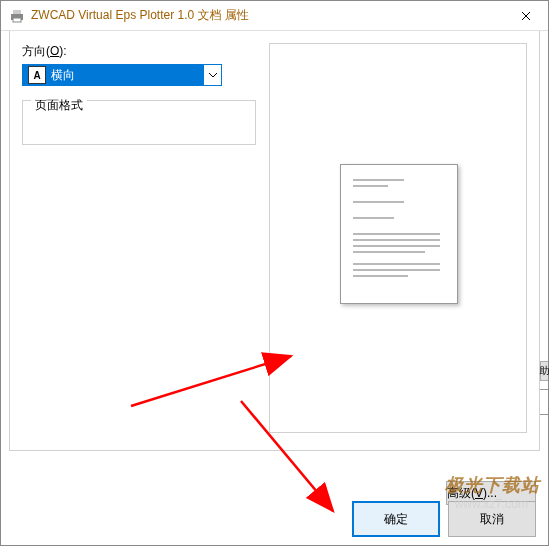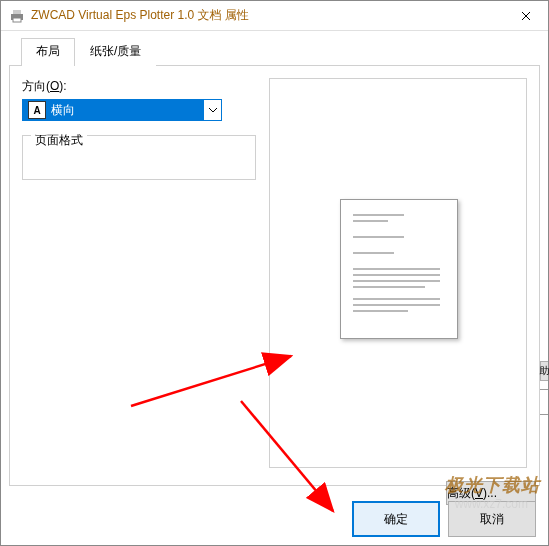--- a/index.html
+++ b/index.html
@@ -67,24 +67,20 @@
         </svg>
     </span>
     <span class="titlebar-text">ZWCAD Virtual Eps Plotter 1.0 文档 属性</span>
     <div class="close-btn">
       <svg width="10" height="10" viewBox="0 0 10 10">
           <path d="M1 1 L9 9 M9 1 L1 9" stroke="#000" stroke-width="1"></path>
         </svg>
     </div>
   </div>
 
-  <div class="tab-strip">
-    <div class="tab active">布局</div>
-    <div class="tab">纸张/质量</div>
-  </div>
 
   <div class="tab-content">
 
     <div class="left-col">
       <label class="orient-label">
         <span>方向(</span><u>O</u><span>):</span>
       </label>
       <div class="orient-select">
         <span class="orient-icon">A</span>
         <span class="orient-text">横向</span>

